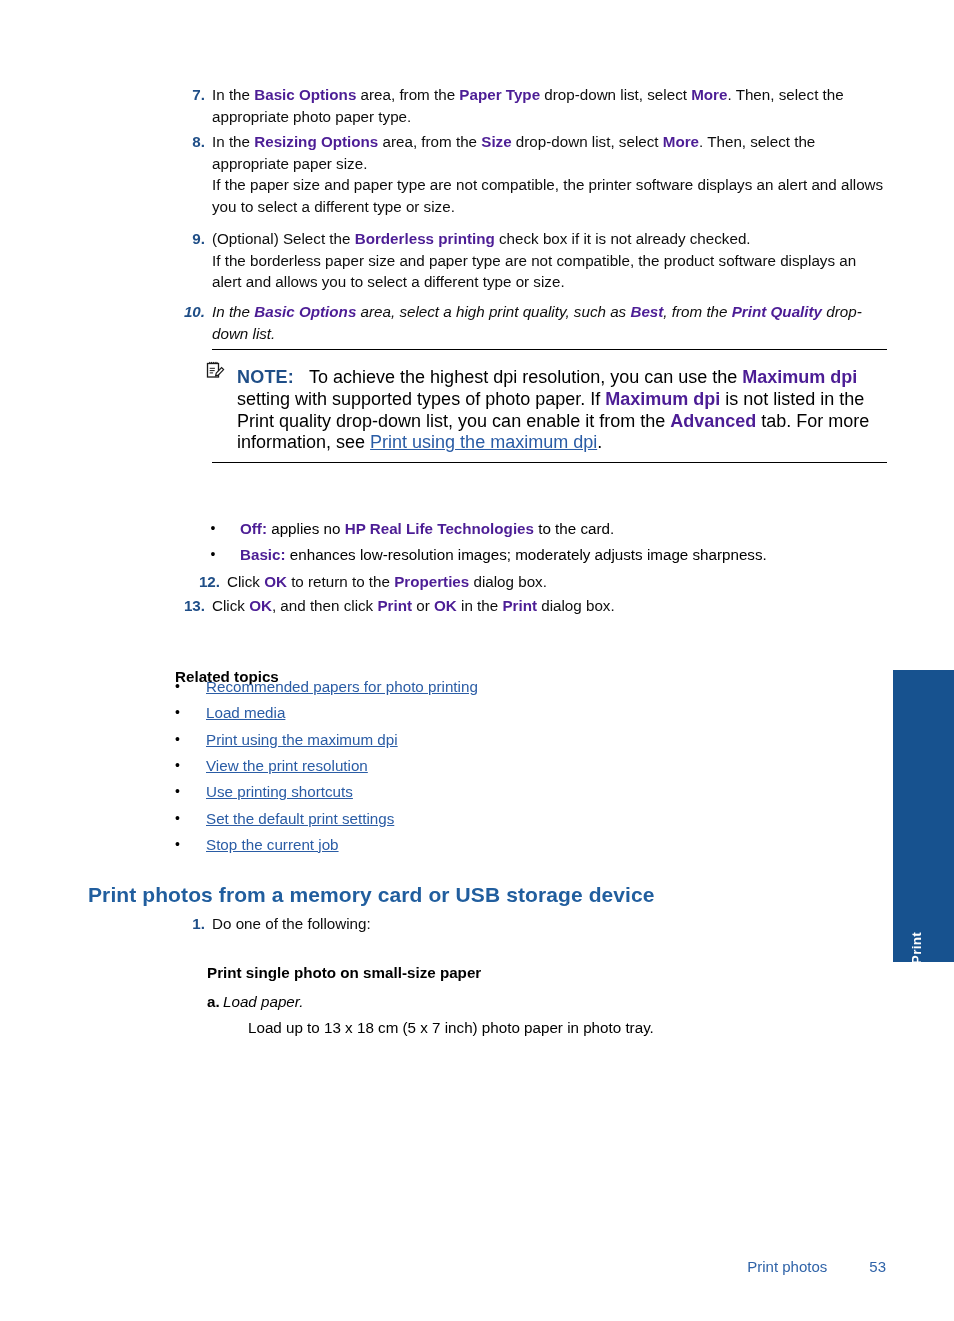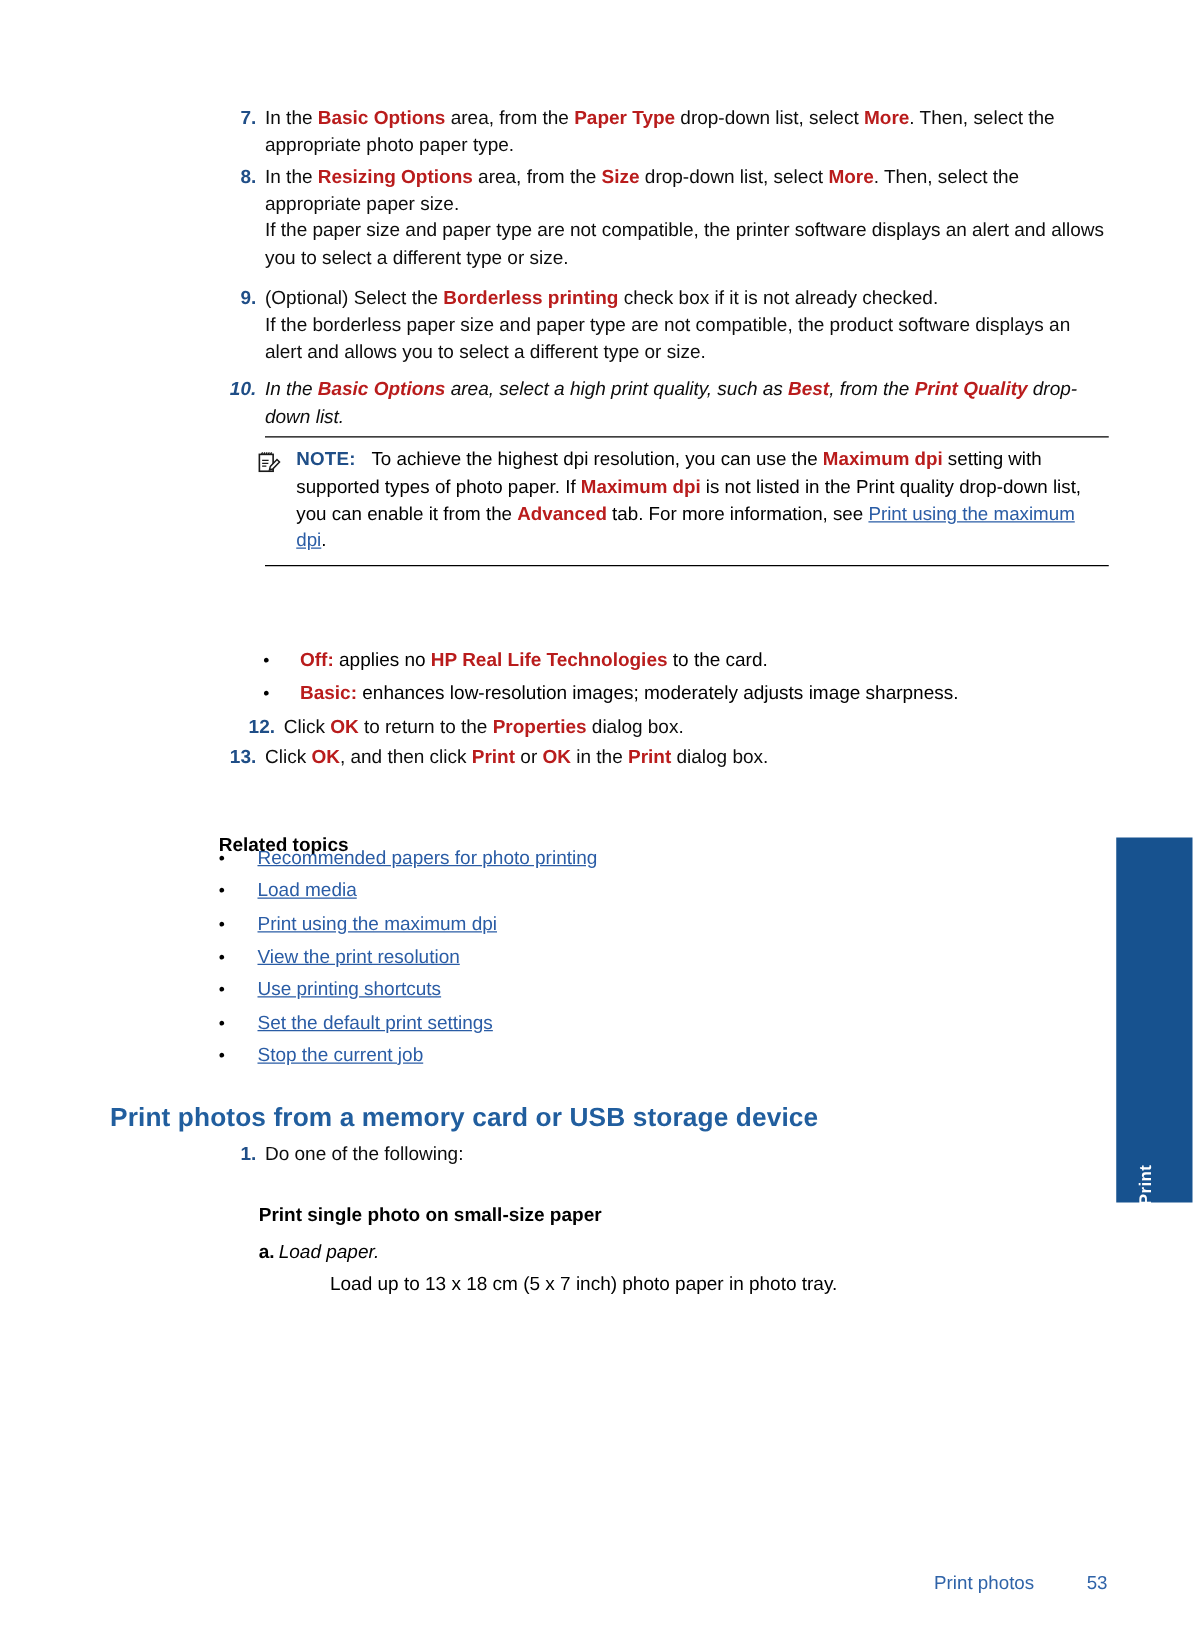--- a/index.html
+++ b/index.html
@@ -34,21 +34,21 @@
     top: 0;
     width: 30px;
     text-align: right;
     font-weight: bold;
     color: #1f4e87;
   }
   .step .body {
     margin-left: 37px;
     display: block;
   }
-  b, strong { font-weight: bold; color: #b91c1c; }
+  b, strong { font-weight: bold; color: #4c1d95; }
 
   
   .bullet-row {
     position: absolute;
     font-size: 15.2px;
     line-height: 21.5px;
   }
   .bullet-row .dot {
     position: absolute;
     left: 0;
@@ -79,22 +79,23 @@
   }
   .note-icon {
     position: absolute;
     left: -7px;
     top: 10px;
     width: 20px;
     height: 20px;
   }
   .note-text {
     margin-left: 25px;
-    font-size: 15px;
+    font-size: 18px;
     line-height: 21.8px;
+    margin-top: 10px;
   }
   .note-label {
     font-weight: bold;
     color: #1f4e87;
     letter-spacing: .2px;
   }
 
   
   a.doclink, .doclink {
     color: #2a5ca5;
@@ -274,21 +275,21 @@
     <span class="body">Do one of the following:</span>
   </div>
 
   <div class="sub-heading" style="left:207px; top:964px;">Print single photo on small-size paper</div>
 
   <div class="lettered" style="left:207px; top:991px; width:660px;">
     <span class="ltr">a.</span>
     <span class="ltxt">Load paper.</span>
   </div>
 
-  <div class="plain-line" style="left:264px; top:1017px; width:620px;">Load up to 13 x 18 cm (5 x 7 inch) photo paper in photo tray.</div>
+  <div class="plain-line" style="left:248px; top:1017px; width:620px;">Load up to 13 x 18 cm (5 x 7 inch) photo paper in photo tray.</div>
 
   <div class="side-tab">
     <span class="side-tab-label">Print</span>
   </div>
 
   <div class="footer">
     <span class="fname">Print photos</span>
     <span class="fpage">53</span>
   </div>
 

